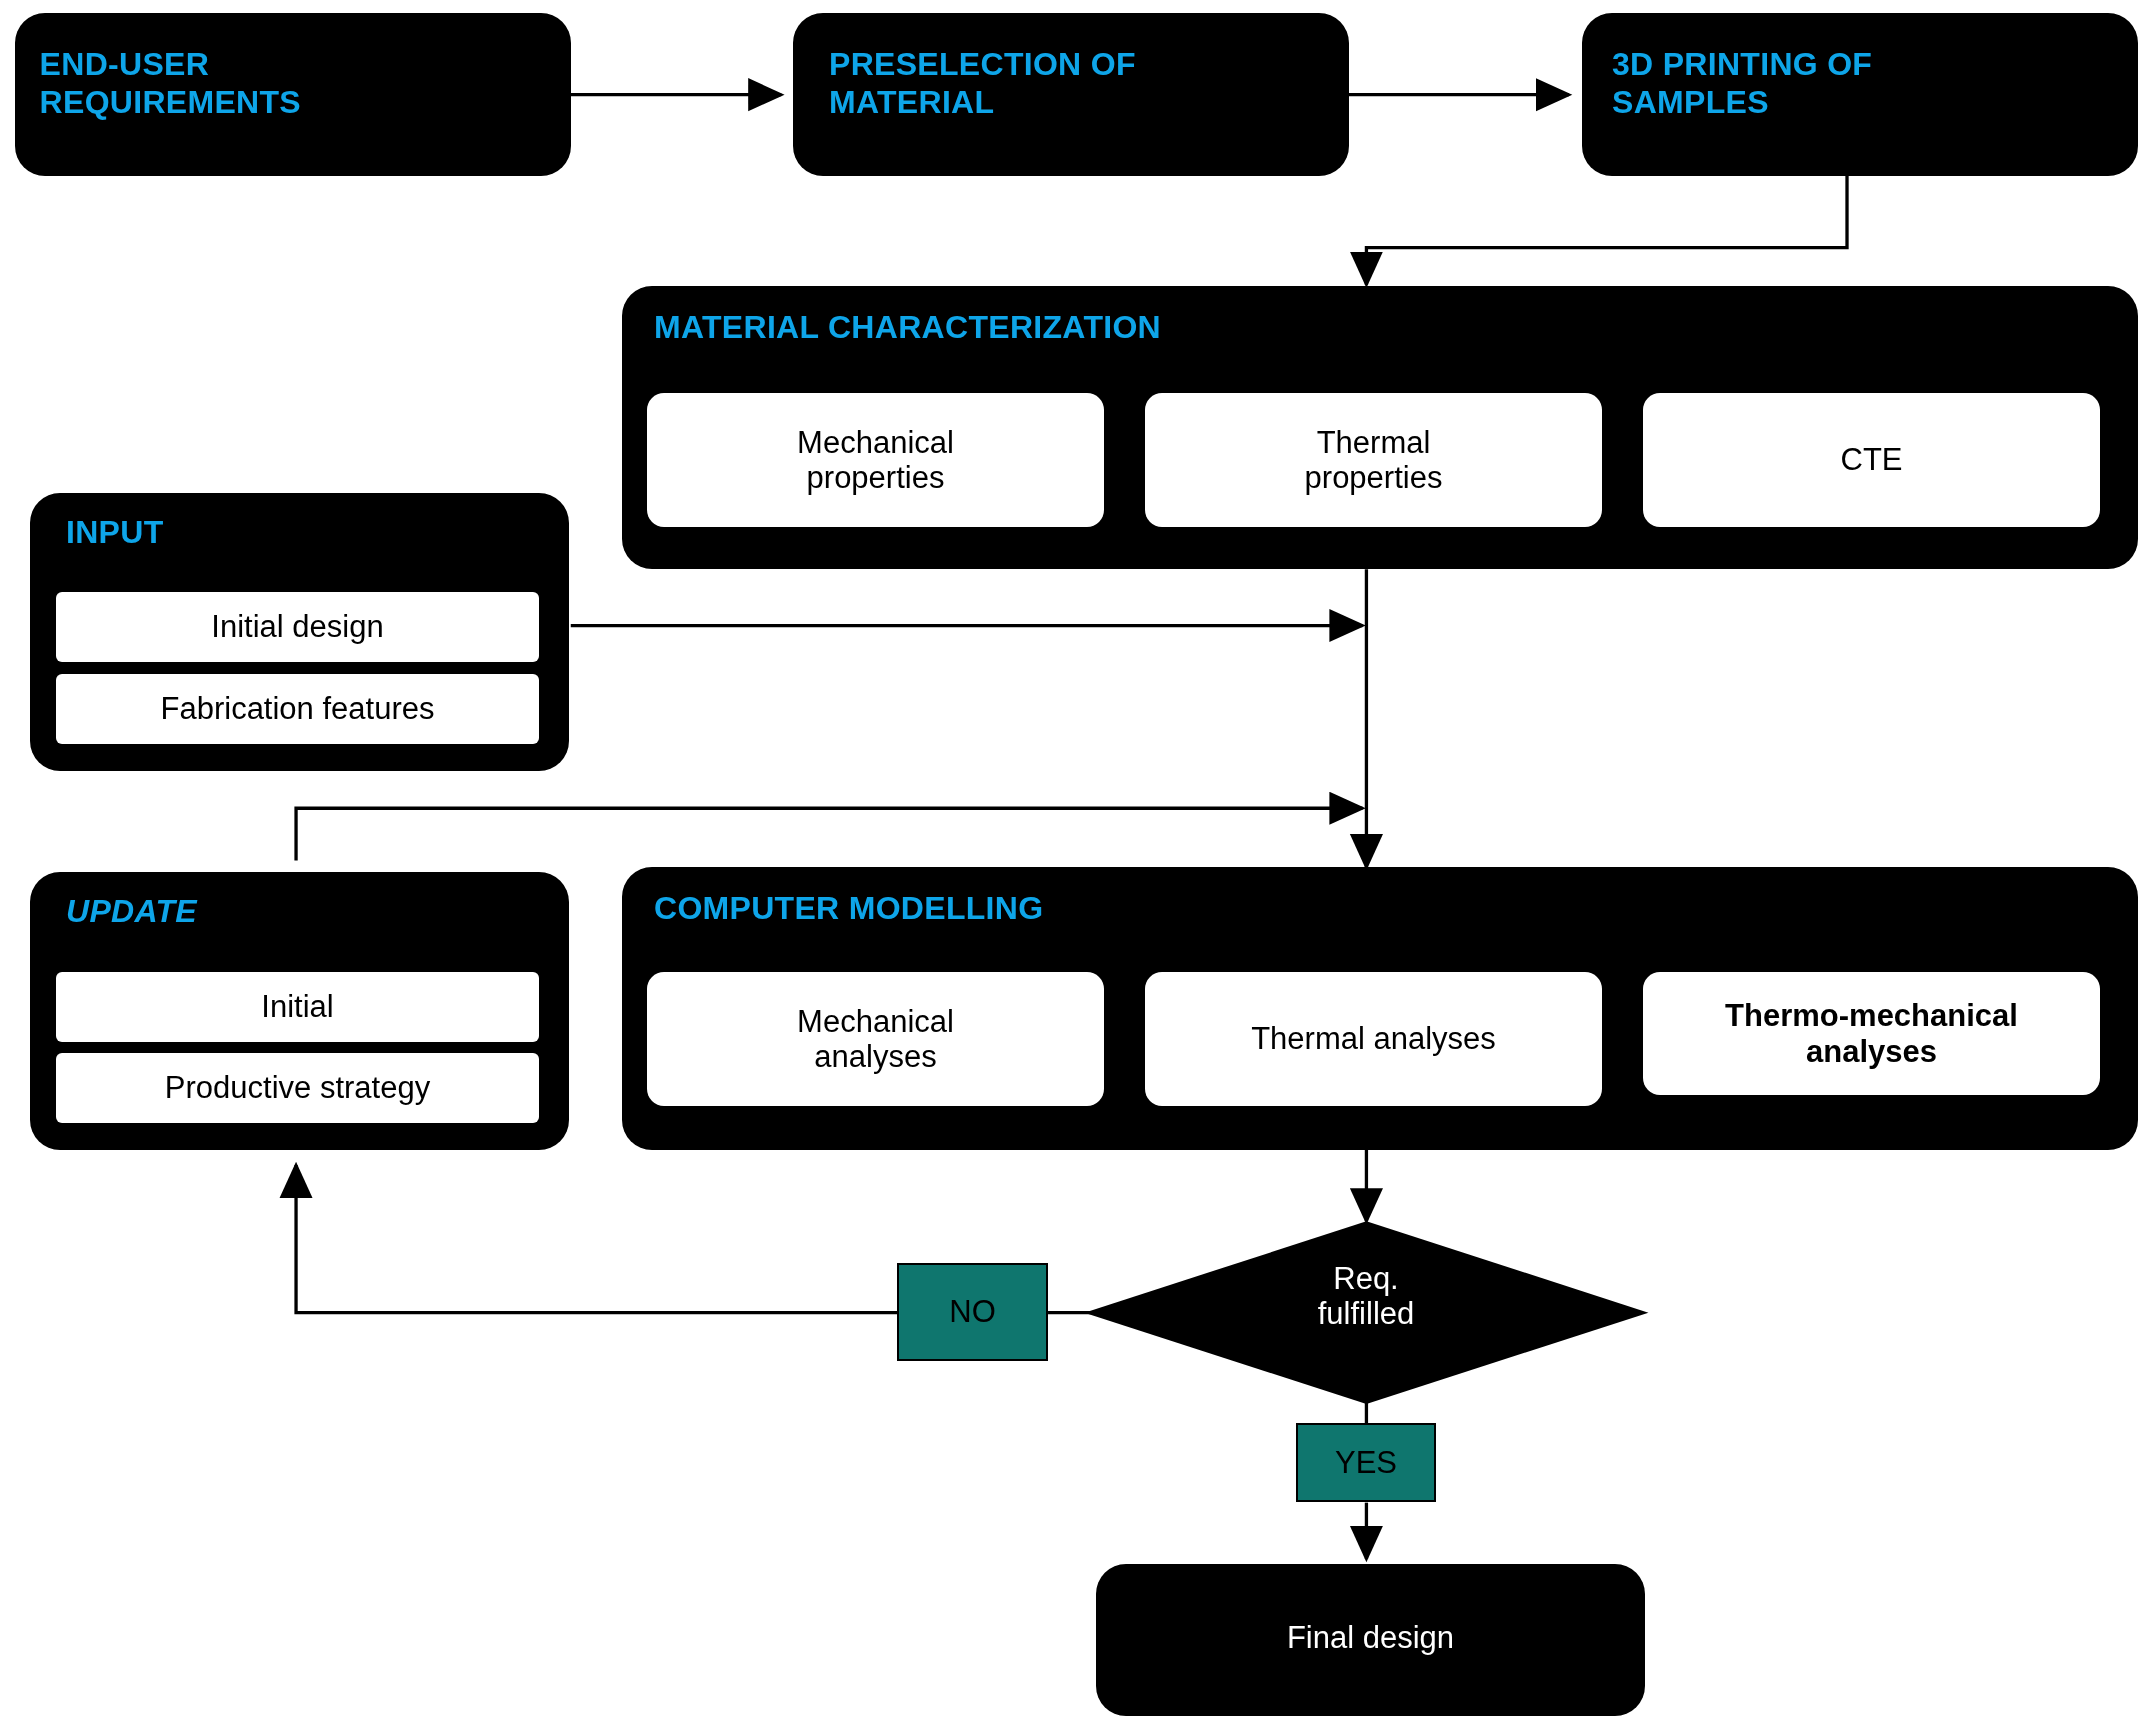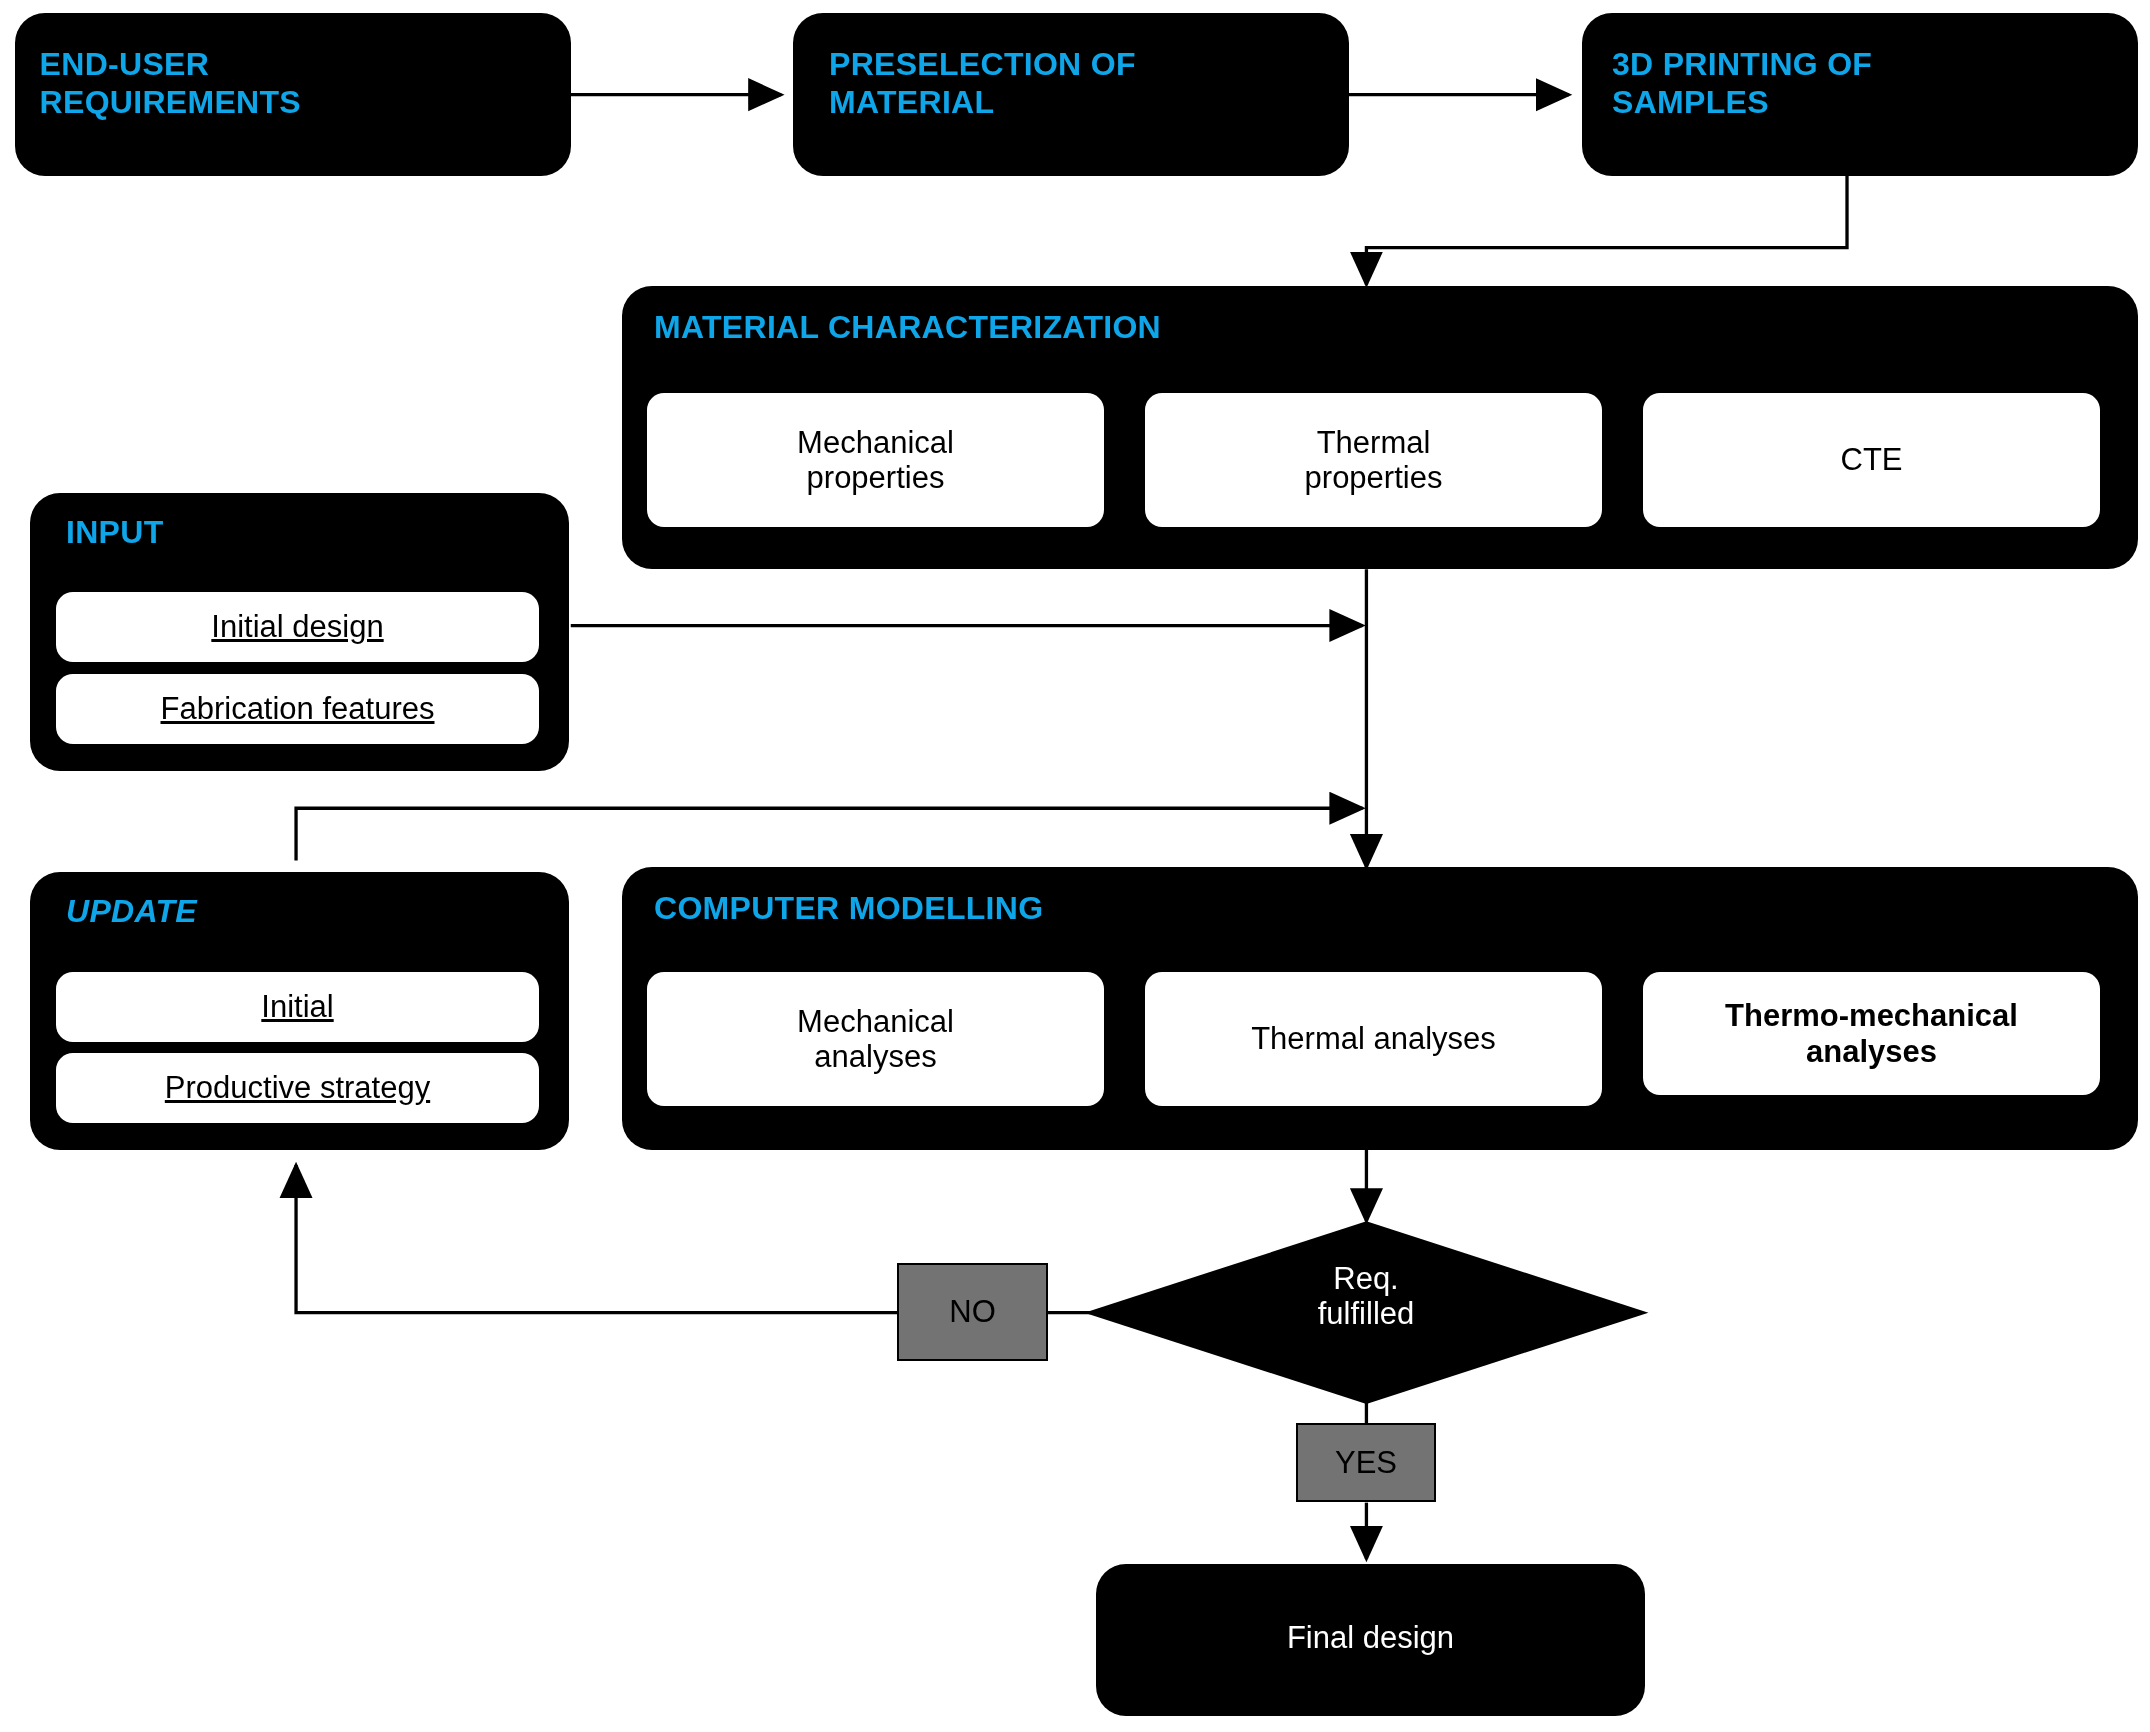--- a/index.html
+++ b/index.html
@@ -43,27 +43,26 @@
     display: flex;
     align-items: center;
     justify-content: center;
     text-align: center;
     font-size: 31px;
     line-height: 1.14;
     white-space: pre-line;
     padding: 0 5.3px;
   }
   .subbox.flat {
-    border-radius: 17px;
-    text-decoration: underline;
+    border-radius: 6px;
   }
   .label-box {
     position: absolute;
     box-sizing: border-box;
-    background: #737373;
+    background: #0f766e;
     border: 2.6px solid #000000;
     display: flex;
     align-items: center;
     justify-content: center;
     font-size: 31px;
     color: #000000;
   }
   .diamond-text {
     position: absolute;
     color: #ffffff;

